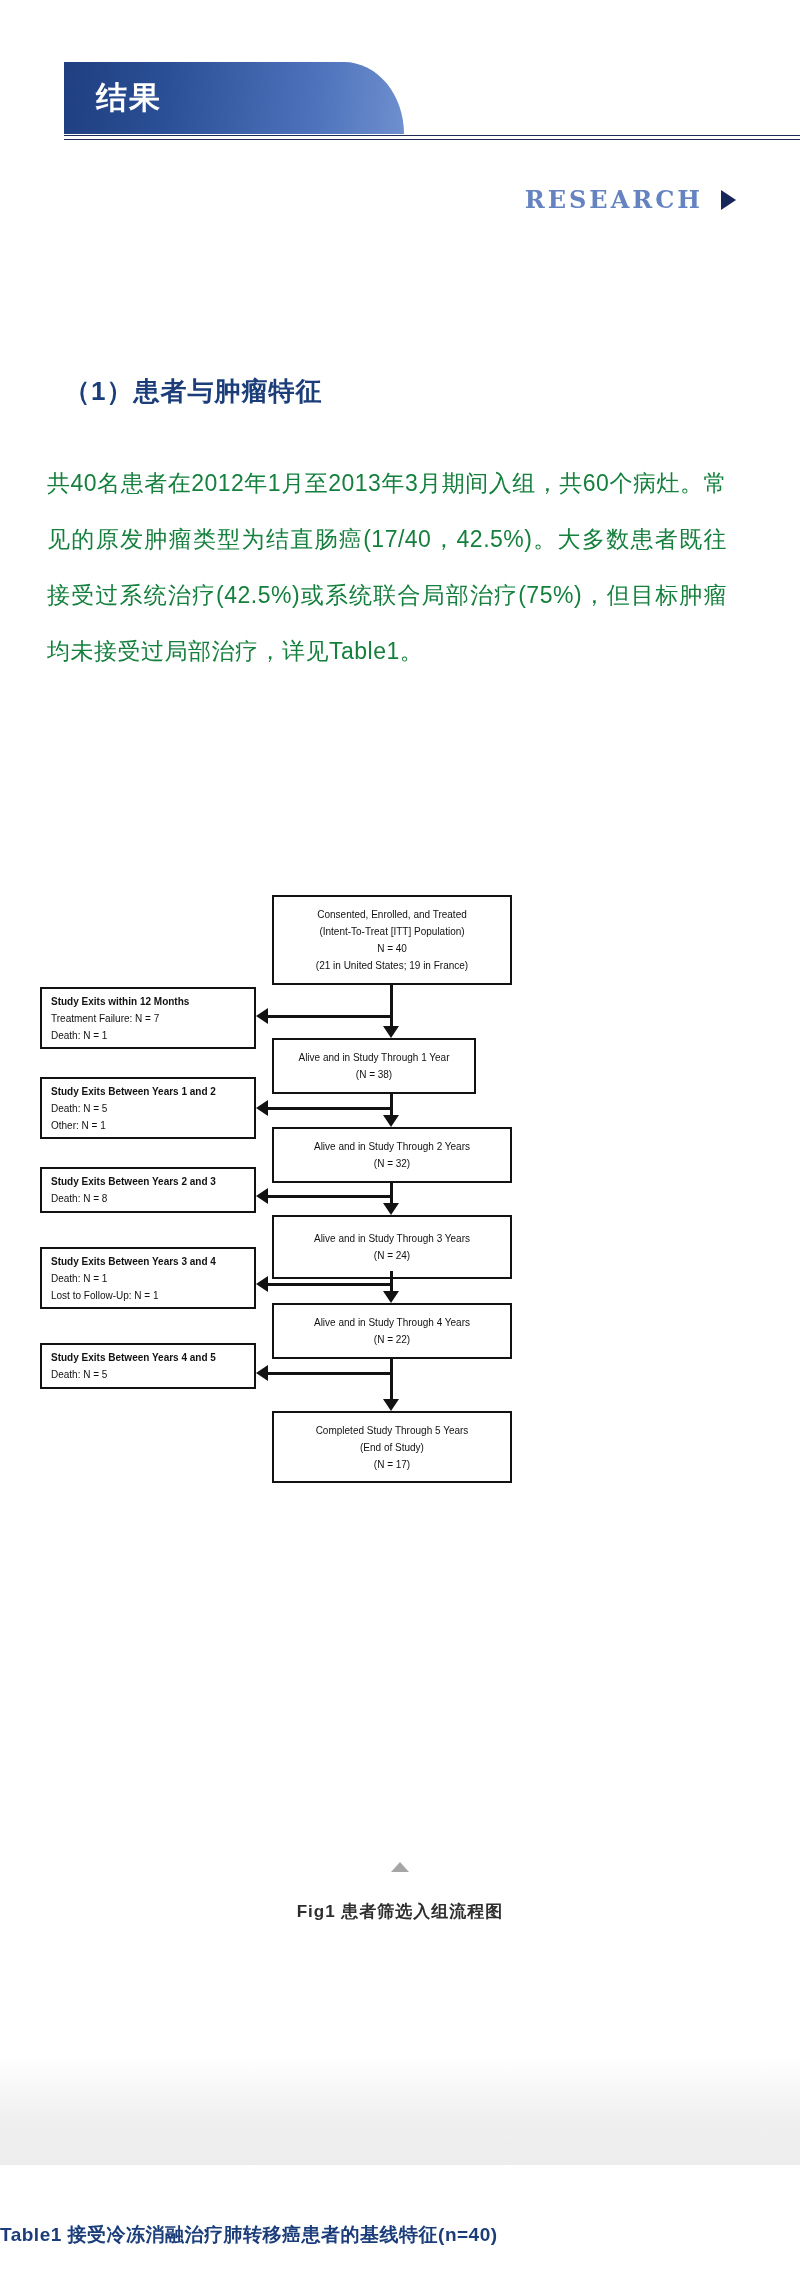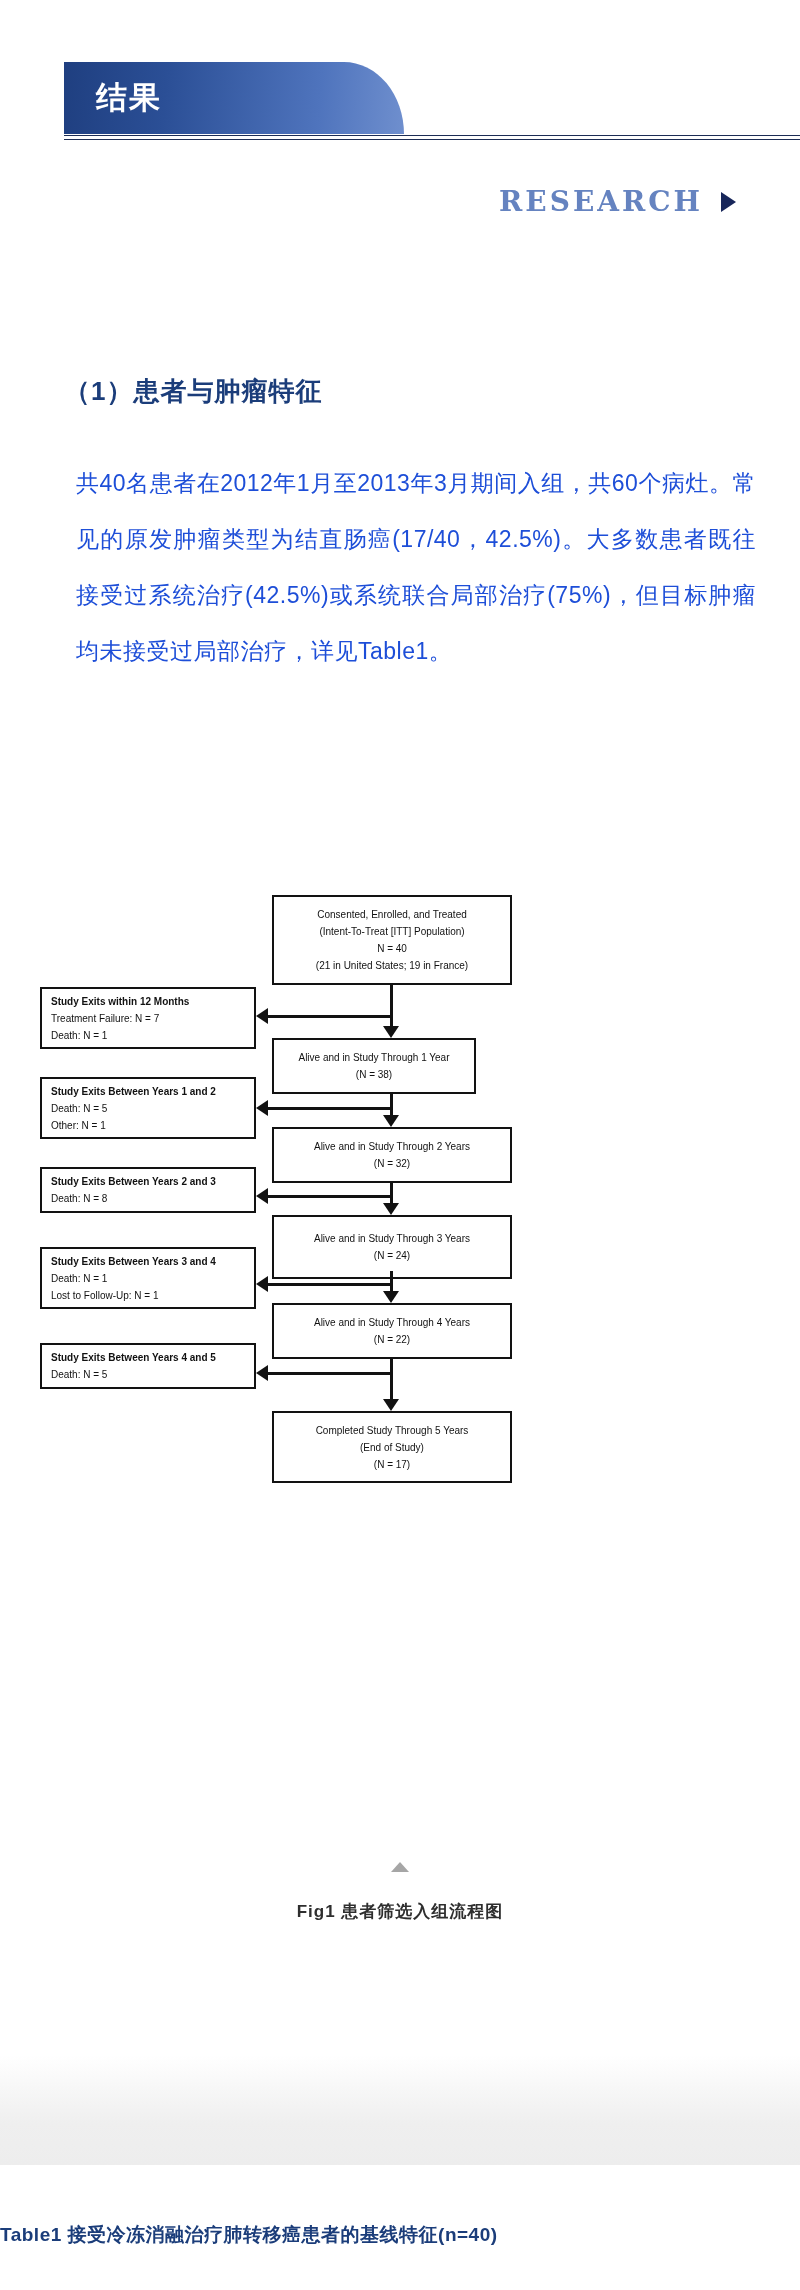--- a/index.html
+++ b/index.html
@@ -31,39 +31,39 @@
   }
 
   
   .research-row{
     position:absolute;left:0;top:185px;width:800px;
     display:flex;justify-content:flex-end;align-items:center;padding-right:64px;
     box-sizing:border-box;
   }
   .research-text{
     font-family:"DejaVu Serif","Liberation Serif",serif;
-    font-size:28px;font-weight:bold;color:#6583c0;letter-spacing:3px;
+    font-size:24px;font-weight:bold;color:#6583c0;letter-spacing:3px;
   }
   .research-caret{
     margin-left:18px;width:0;height:0;
     border-left:15px solid #17265a;
     border-top:10px solid transparent;
     border-bottom:10px solid transparent;
   }
 
   
   .sub-heading{
     position:absolute;left:64px;top:374px;width:700px;
     font-size:26px;font-weight:bold;color:#1b3d7a;letter-spacing:1px;
   }
 
   
   .body-text{
-    position:absolute;left:76px;top:455px;width:680px;
-    font-size:23px;line-height:56px;color:#1d4ed8;
+    position:absolute;left:47px;top:455px;width:680px;
+    font-size:23px;line-height:56px;color:#15803d;
     text-align:justify;letter-spacing:0.5px;
   }
 
   
   .flow{position:absolute;left:40px;top:895px;width:720px;height:875px;}
   .fbox{
     position:absolute;box-sizing:border-box;
     border:2.5px solid #121212;background:#ffffff;
     display:flex;flex-direction:column;justify-content:center;
     font-size:10px;color:#111;line-height:17px;

